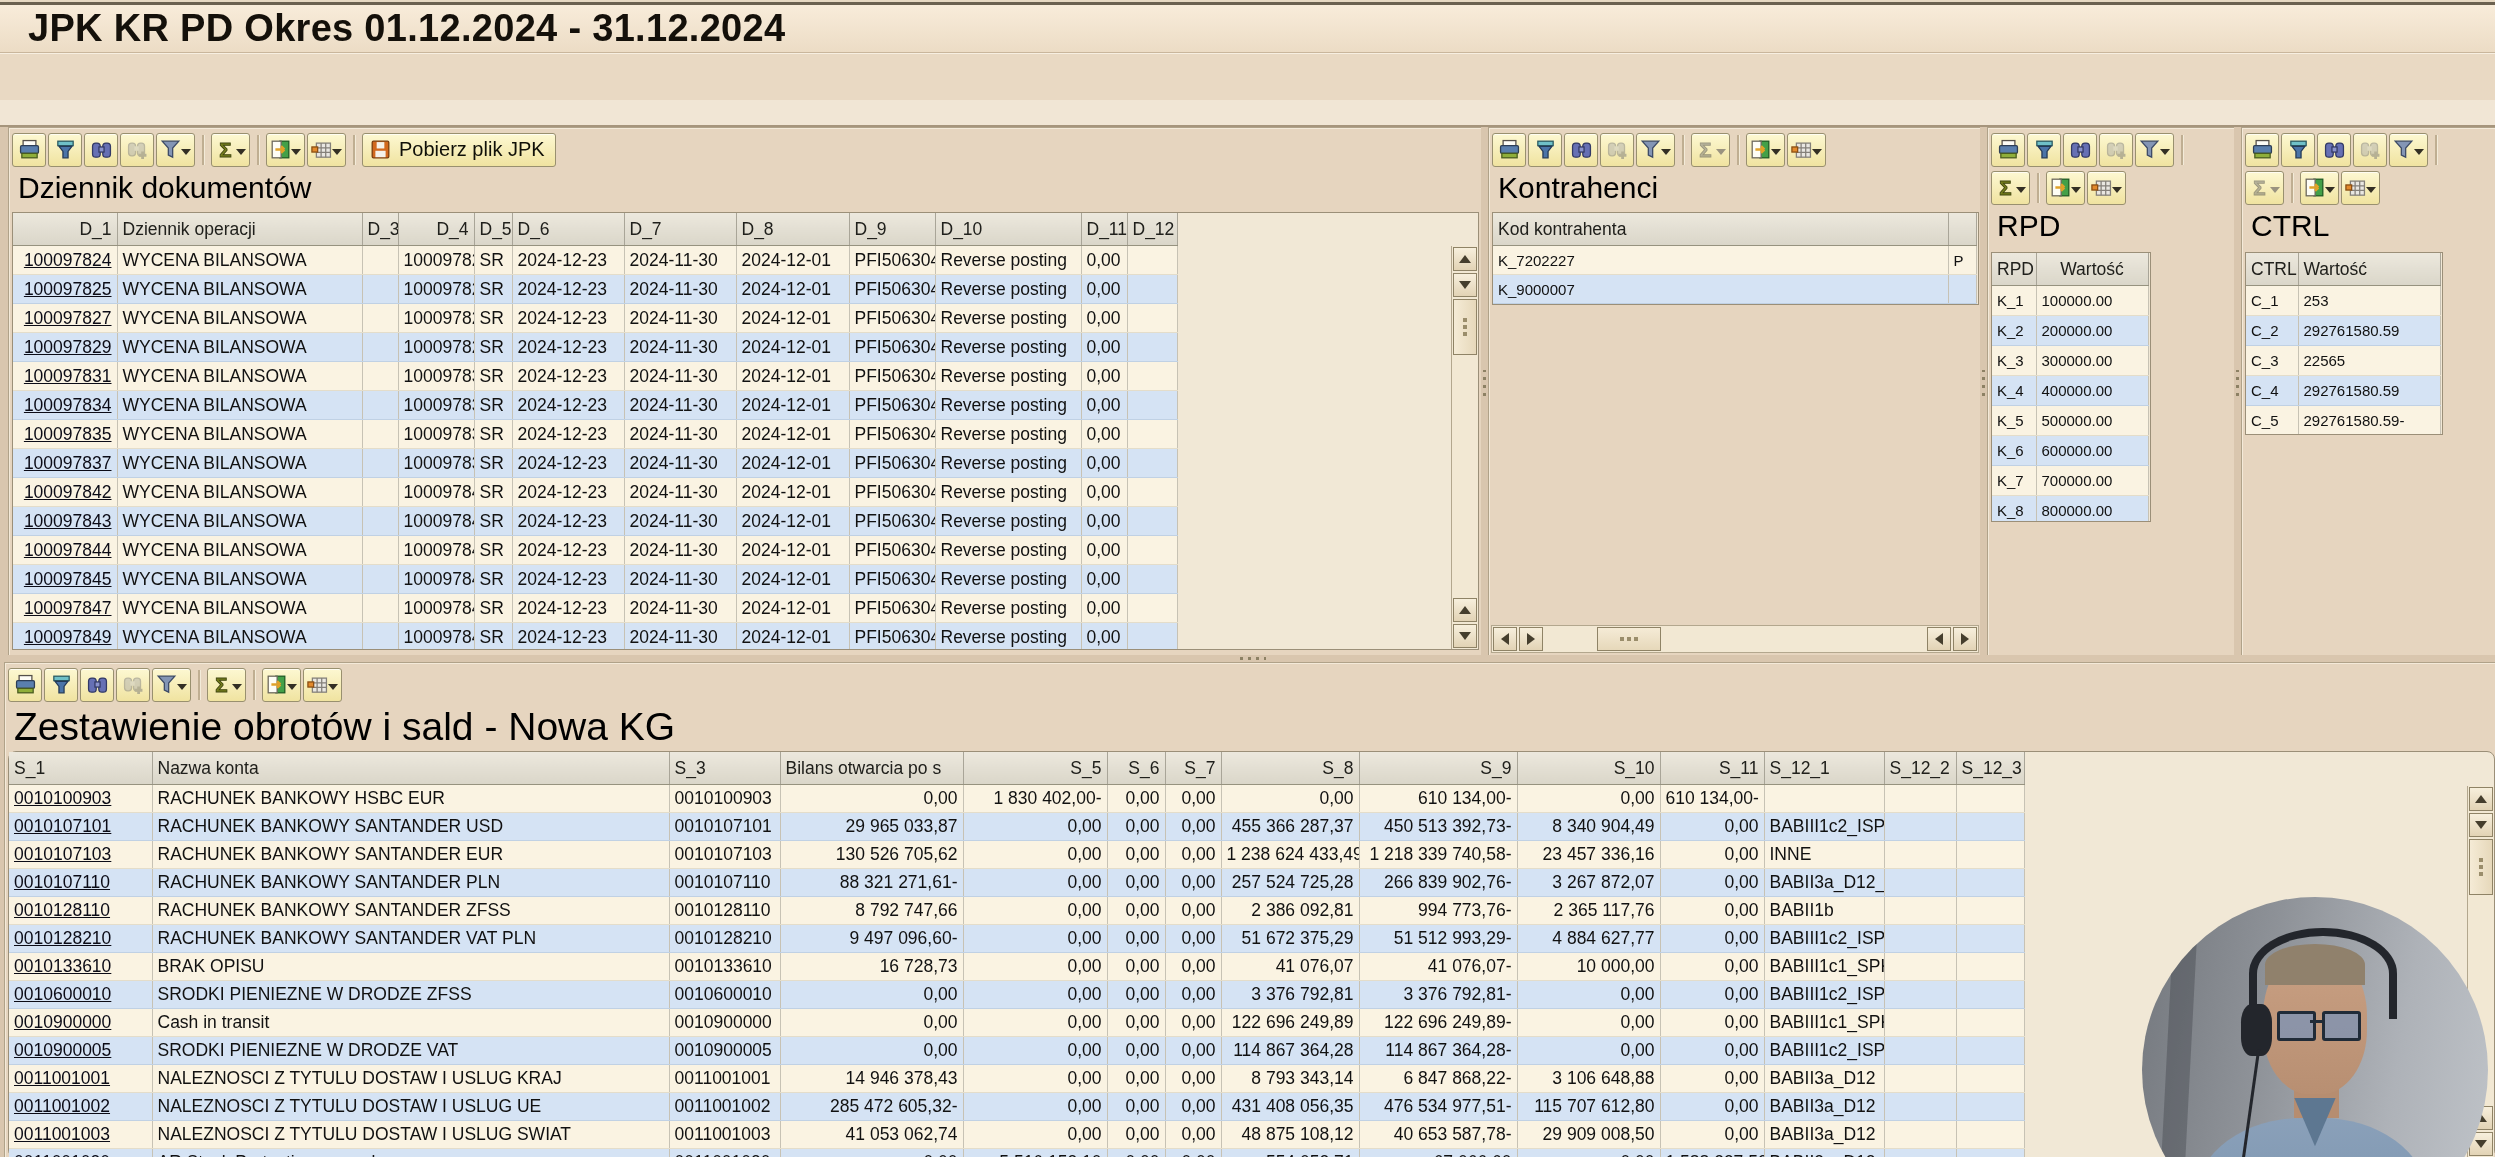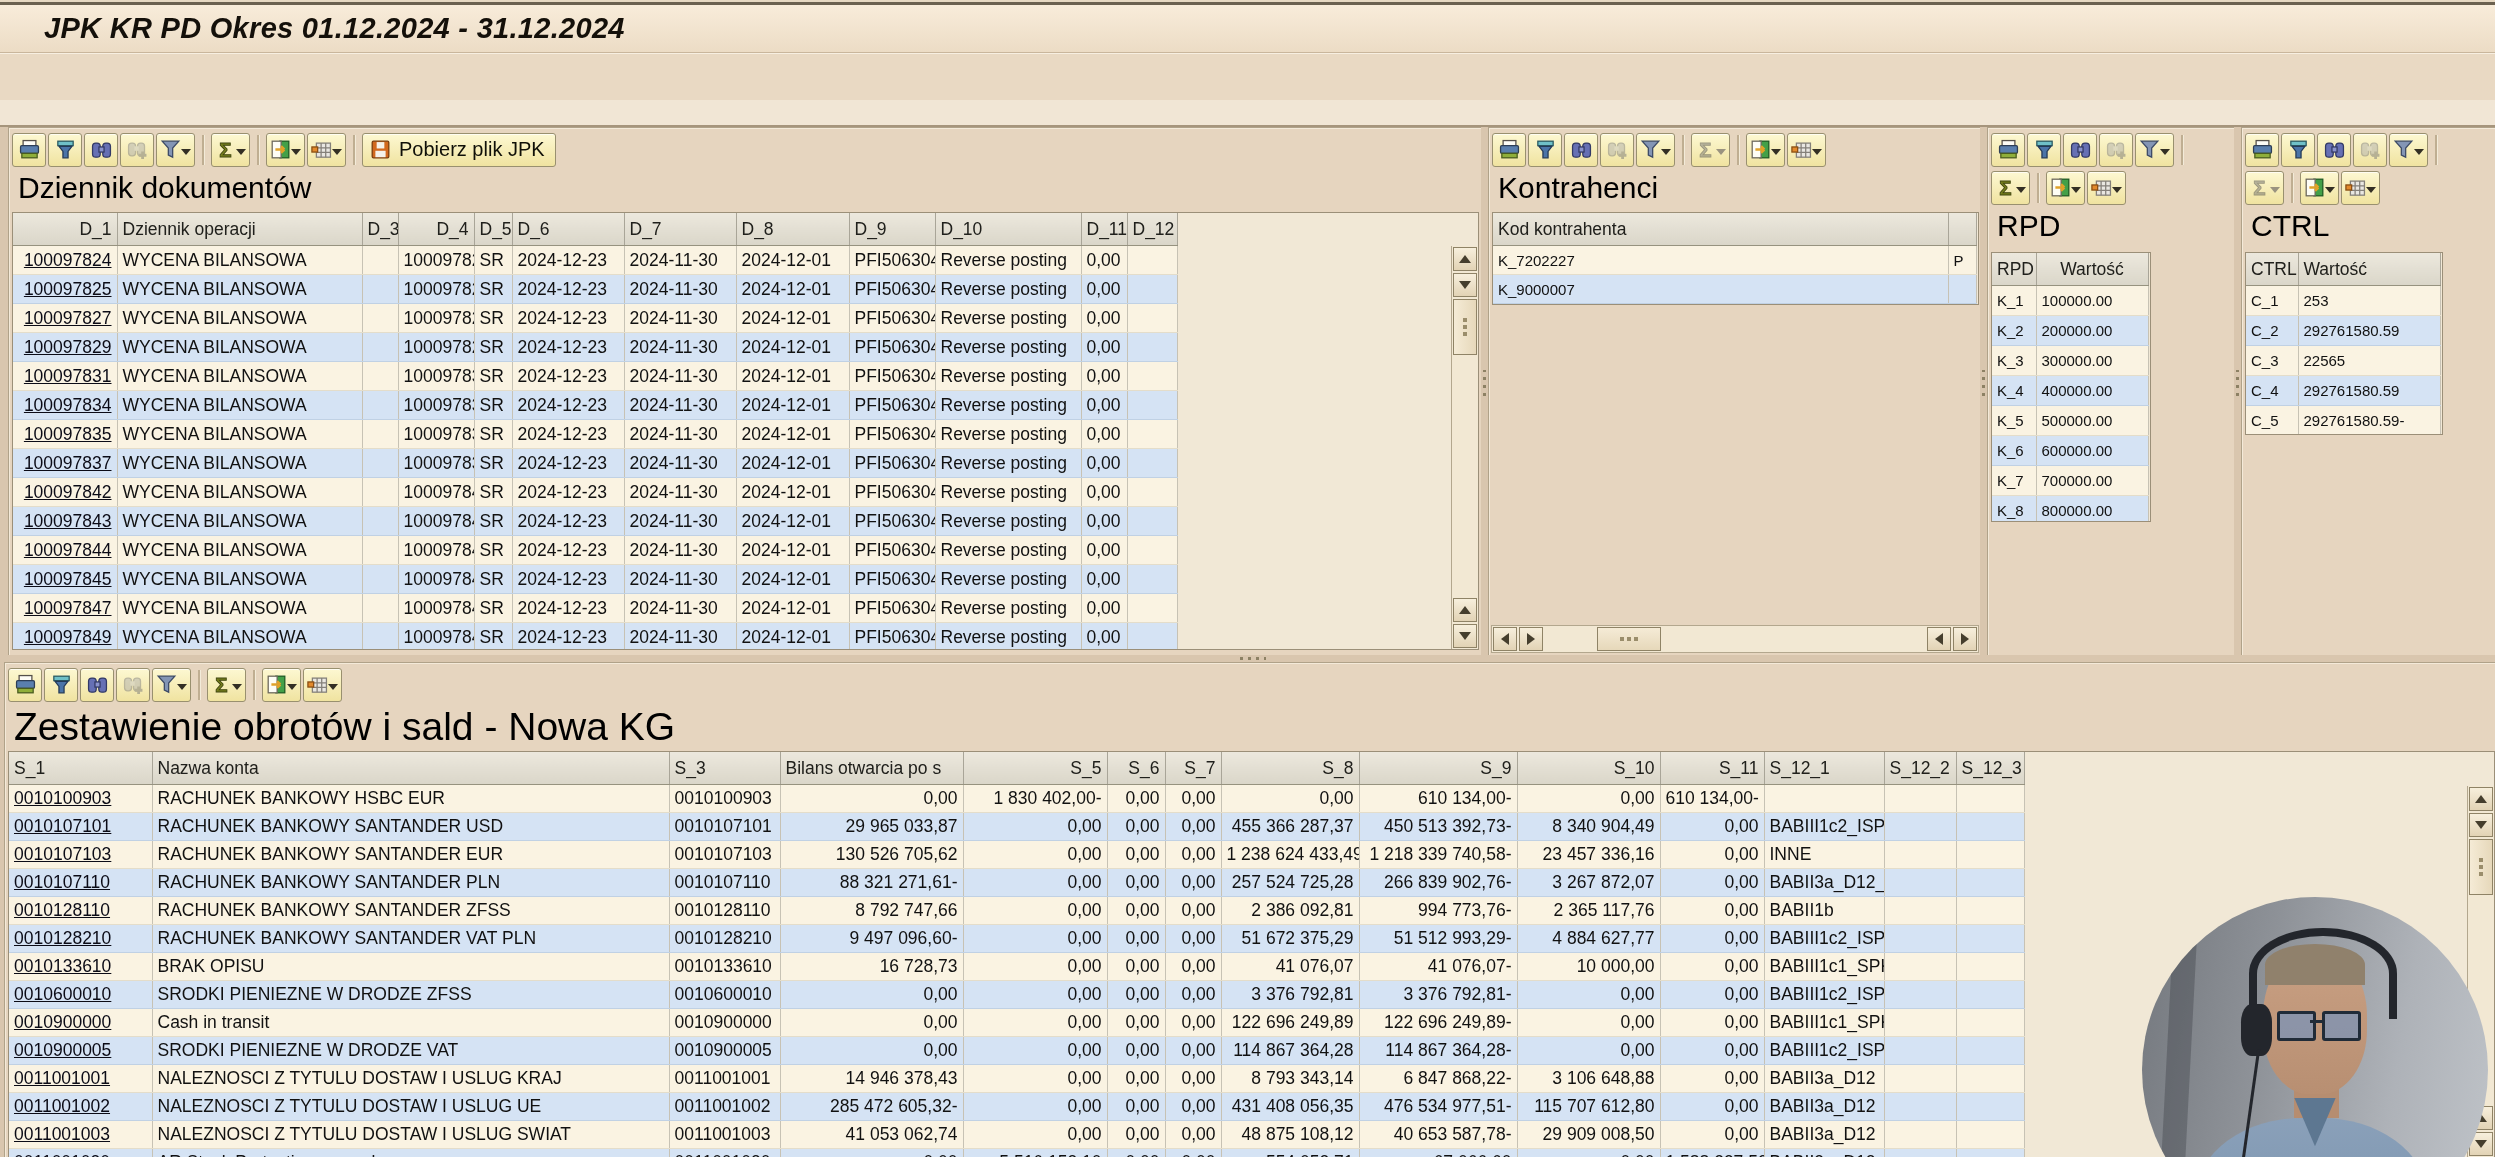--- a/index.html
+++ b/index.html
@@ -2,22 +2,22 @@
 <html><head>
 <meta charset="utf-8">
 <style>
   html,body{margin:0;padding:0;}
   body{width:2495px;height:1157px;position:relative;overflow:hidden;
        background:#d9c6ae;font-family:"Liberation Sans",sans-serif;color:#111;}
   
   .chrome-topline{position:absolute;top:0;left:0;right:0;height:5px;background:#6b6150;border-top:2px solid #e6d8c2;}
   .titlebar{position:absolute;top:5px;left:0;right:0;height:47px;
             background:linear-gradient(#f8ecda,#ecdcc5);border-bottom:1px solid #c9b69c;}
-  .titlebar .t{display:block;font-style:italic;font-weight:bold;font-size:29px;color:#14100a;
-               padding-left:44px;line-height:46px;letter-spacing:.3px;}
+  .titlebar .t{display:block;font-weight:bold;font-size:38px;color:#14100a;
+               padding-left:28px;line-height:46px;letter-spacing:.3px;}
   .menustrip{position:absolute;top:53px;left:0;right:0;height:46px;background:#e9d9c3;
              border-top:1px solid #f7efe1;border-bottom:1px solid #cbb89e;}
   .toolstrip{position:absolute;top:100px;left:0;right:0;height:25px;background:#f1e6d5;border-bottom:2px solid #a6957c;}
   
   .pane{position:absolute;background:#e6d5bf;border:1px solid #b0a289;box-shadow:inset 1px 1px 0 #f4ead9;}
   #pane-dziennik{left:8px;top:127px;width:1473px;height:528px;}
   #pane-kontrahenci{left:1488px;top:127px;width:492px;height:528px;}
   #pane-rpd{left:1987px;top:127px;width:247px;height:528px;}
   #pane-ctrl{left:2241px;top:127px;width:254px;height:528px;}
   #pane-zestawienie{left:4px;top:662px;width:2491px;height:495px;}
@@ -45,21 +45,21 @@
   
   .alv-title{position:absolute;left:9px;top:43px;font-size:30px;color:#000;white-space:nowrap;}
   #pane-rpd .alv-title,#pane-ctrl .alv-title{top:81px;}
   #pane-zestawienie .alv-title{font-size:39px;top:42px;}
   
   .alv-grid{position:absolute;left:3px;border:1px solid #9b8f78;background:#f1e8d6;display:flex;align-items:stretch;}
   #pane-dziennik .alv-grid{top:84px;right:3px;bottom:6px;}
   #pane-kontrahenci .alv-grid{top:84px;width:485px;height:91px;}
   #pane-rpd .alv-grid{top:124px;width:158px;height:268px;}
   #pane-ctrl .alv-grid{top:124px;width:196px;height:181px;}
-  #pane-zestawienie .alv-grid{top:88px;right:1px;bottom:0;}
+  #pane-zestawienie .alv-grid{top:88px;right:1px;bottom:0;border-radius:8px;}
   .alv-body{flex:1;overflow:hidden;}
   table{border-collapse:collapse;table-layout:fixed;}
   th{font-weight:normal;font-size:17.5px;color:#20201c;text-align:left;
      background:linear-gradient(#ece8dd,#dad6c9);border-right:1px solid #a9a598;
      border-bottom:1px solid #96927f;height:32px;padding:0 5px;overflow:hidden;white-space:nowrap;margin-left:31px;}
   td{font-size:17.5px;padding:0 5px;border-right:1px solid #c7c2b4;white-space:nowrap;overflow:hidden;}
   #pane-kontrahenci td,#pane-rpd td,#pane-ctrl td{font-size:15px;}
   #pane-dziennik td,#pane-kontrahenci td{height:28px;}
   #pane-rpd td,#pane-ctrl td{height:29px;}
   #pane-zestawienie td{height:27px;}

